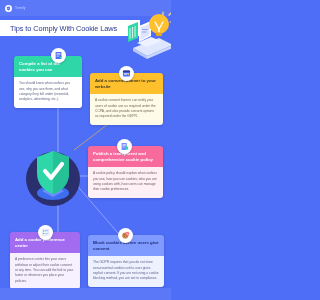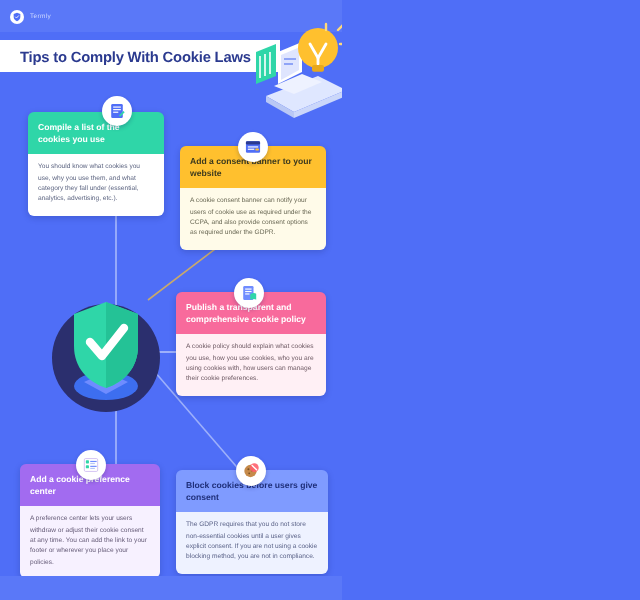--- a/index.html
+++ b/index.html
@@ -43,21 +43,21 @@
     width: 171px; height: 38px;
   }
   .hero-title-band {
     position: absolute; top: 4px; left: 0;
     width: 140px; height: 16px;
     background: #ffffff;
     display: flex; align-items: center;
     padding-left: 10px;
   }
   .hero-title {
-    font-size: 7.4px; font-weight: bold; color: #2b3a8f;
+    font-size: 7.4px; font-weight: normal; color: #2b3a8f;
     white-space: nowrap; letter-spacing: -.1px;
   }
   .hero-art { position: absolute; right: -2px; top: -6px; }
 
   
   .lines { position: absolute; inset: 0; }
 
   
   .card {
     position: absolute;

